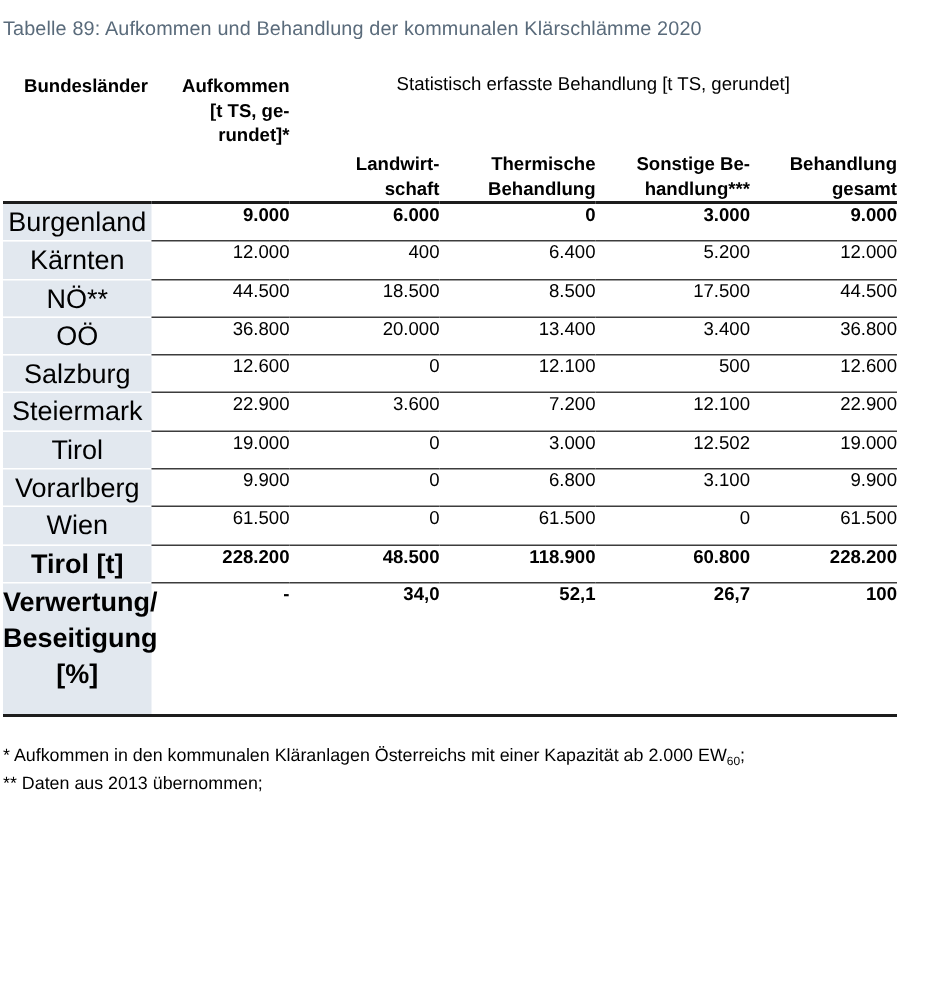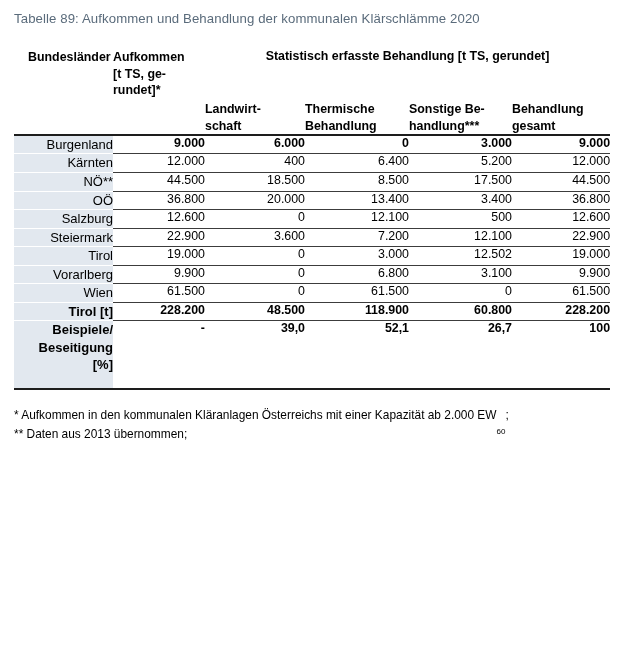--- a/index.html
+++ b/index.html
@@ -14,21 +14,21 @@
     color: #000000;
     overflow: hidden;
     position: relative;
   }
 
   .page {
     position: relative;
     width: 624px;
     height: 665px;
     box-sizing: border-box;
-    padding: 0 14px;
+    padding: 0 2px;
   }
 
   
   .caption {
     font-size: 13.2px;
     color: #5a6b7b;
     letter-spacing: 0.1px;
     padding-top: 10px;
     padding-bottom: 2px;
     line-height: 1.3;
@@ -56,44 +56,44 @@
     vertical-align: top;
   }
 
   
   .hd {
     font-weight: bold;
     font-size: 12.4px;
     line-height: 1.32;
     padding: 3px 8px 3px 0;
     vertical-align: top;
-    text-align: left;
+    text-align: right;
   }
   .hd.left {
     text-align: left;
     padding-left: 14px;
     padding-right: 4px;
     margin-top: 43px;
   }
 
   
   .grouphead {
-    font-weight: bold;
+    font-weight: normal;
     font-size: 12.4px;
     text-align: center;
     padding: 3px 0 3px 0;
     vertical-align: top;
   }
 
   
   td.lbl {
     background: #e2e8ef;
-    font-size: 13px;
+    font-size: 18px;
     padding: 6px 6px 6px 14px;
-    text-align: right;
+    text-align: center;
     vertical-align: top;
     line-height: 1.35;
     border-bottom: 1px solid #ffffff;
   }
   td.num {
     text-align: right;
     font-size: 12.4px;
     padding: 6px 8px 6px 4px;
     vertical-align: top;
     background-clip: padding-box;
@@ -137,21 +137,21 @@
     line-height: 1.52;
     color: #000000;
   }
   .notes p {
     margin: 0 0 1px 0;
   }
   .notes sub {
     font-size: 8px;
     vertical-align: baseline;
     position: relative;
-    top: 15px;
+    top: 3px;
   }
 </style>
 </head>
 <body>
 
 <div class="page">
 
   <div class="caption">Tabelle 89: Aufkommen und Behandlung der kommunalen Klärschlämme 2020</div>
 
   <table class="tbl">
@@ -272,26 +272,26 @@
         <tr class="total">
           <td class="lbl">Tirol [t]</td>
           <td class="num">228.200</td>
           <td class="num">48.500</td>
           <td class="num">118.900</td>
           <td class="num">60.800</td>
           <td class="num">228.200</td>
         </tr>
         <tr class="pct">
           <td class="lbl">
-            <div>Beispiele/</div>
+            <div>Verwertung/</div>
             <div>Beseitigung</div>
             <div>[%]</div>
           </td>
           <td class="num">-</td>
-          <td class="num">39,0</td>
+          <td class="num">34,0</td>
           <td class="num">52,1</td>
           <td class="num">26,7</td>
           <td class="num">100</td>
         </tr>
       </tbody>
   </table>
 
   <div class="table-bottom-rule"></div>
 
   <div class="notes">

